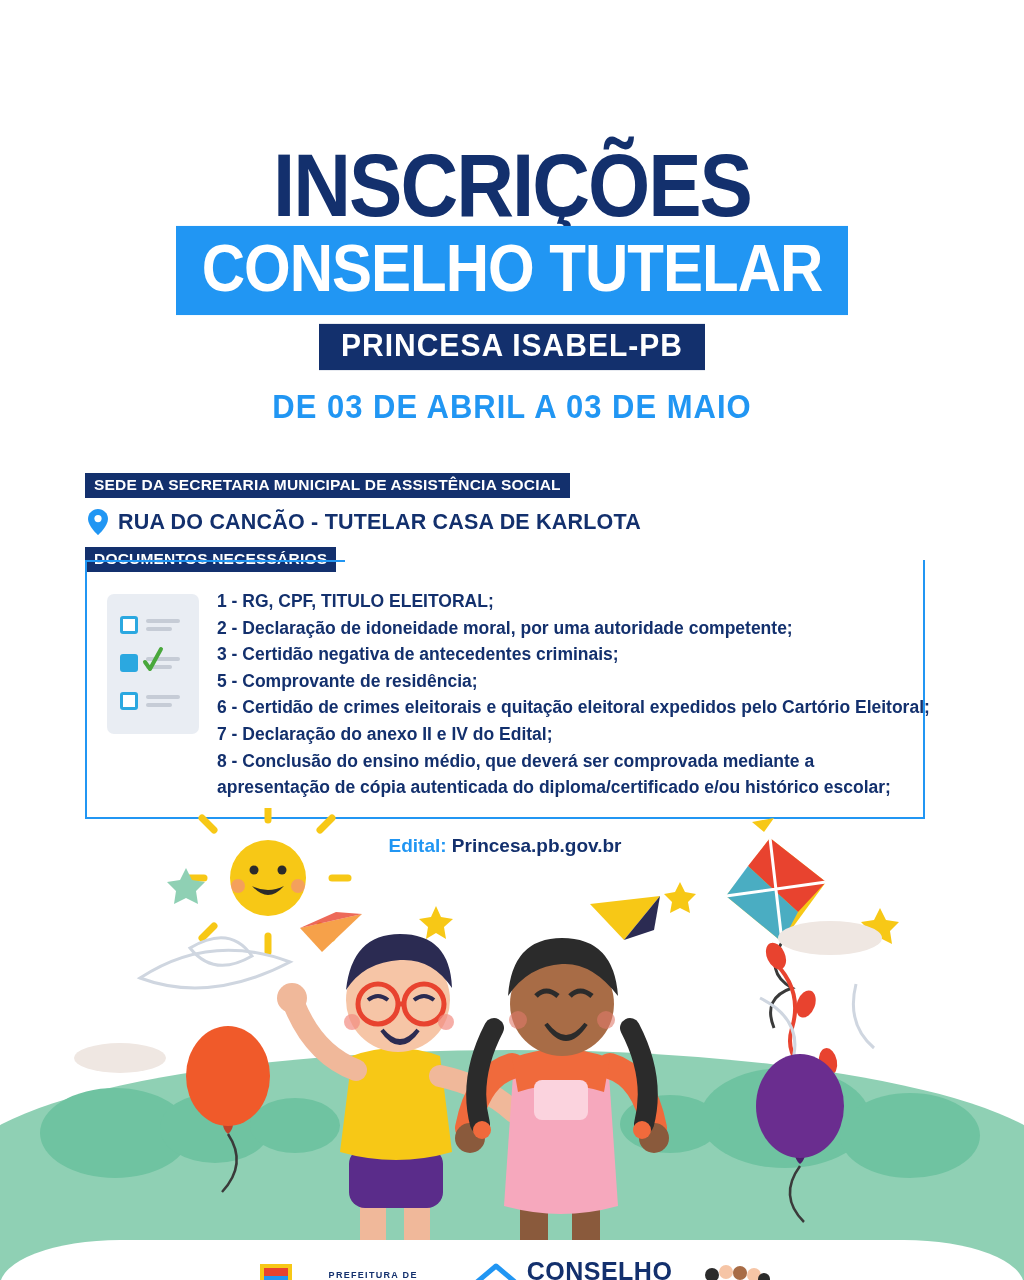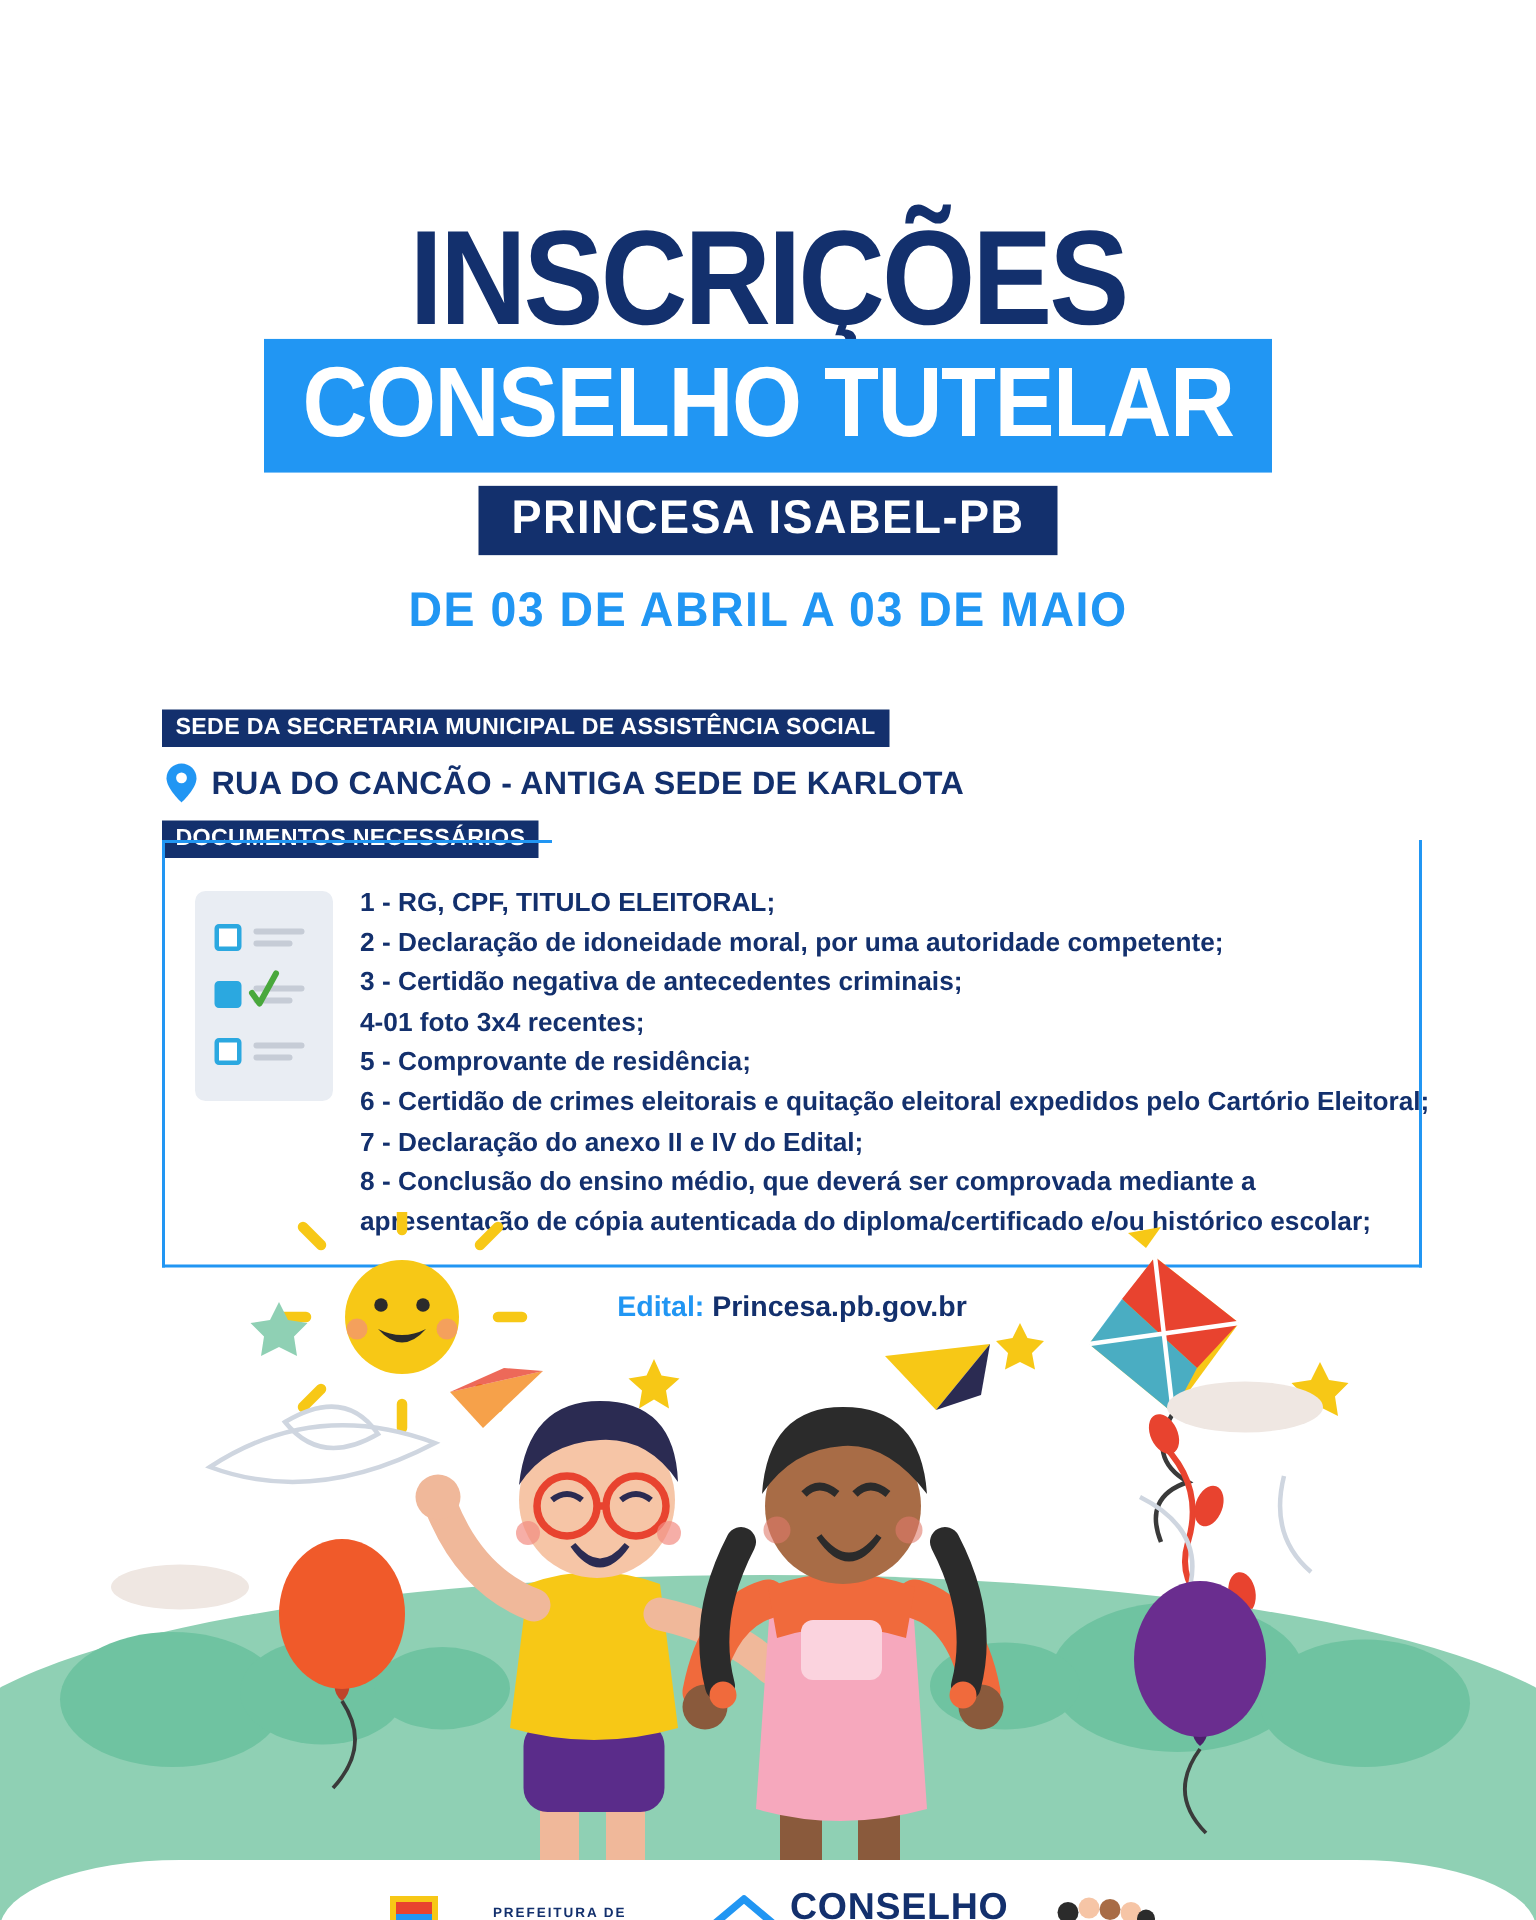--- a/index.html
+++ b/index.html
@@ -27,21 +27,21 @@
     display:inline-block;background:#13306d;color:#ffffff;
     font-size:30px;font-weight:800;letter-spacing:1px;
     padding:4px 22px 6px 22px;margin-top:14px;transform:scaleY(1.05);
   }
   .t4{
     display:block;margin-top:20px;color:#2196f3;
     font-size:31px;font-weight:800;letter-spacing:1px;transform:scaleY(1.05);
   }
 
   
-  .info{position:absolute;top:425px;left:108px;width:840px;}
+  .info{position:absolute;top:425px;left:85px;width:840px;}
   .hdr-band{
     display:inline-block;background:#13306d;color:#fff;
     font-size:15.5px;font-weight:700;letter-spacing:0.2px;padding:3px 9px 4px 9px;
   }
   .addr{
     display:flex;align-items:center;gap:9px;margin-top:11px;margin-left:2px;
     font-size:21.5px;font-weight:700;color:#13306d;letter-spacing:0.2px;
   }
   .pin{width:22px;height:26px;position:relative;flex:0 0 auto;}
   .pin svg{display:block}
@@ -121,21 +121,21 @@
   <div class="info">
     <span class="hdr-band">SEDE DA SECRETARIA MUNICIPAL DE ASSISTÊNCIA SOCIAL</span>
 
     <div class="addr">
       <span class="pin">
         <svg width="22" height="26" viewBox="0 0 22 26">
           <path d="M11 0C5.5 0 1 4.4 1 9.9 1 17 11 26 11 26s10-9 10-16.1C21 4.4 16.5 0 11 0z" fill="#2196f3"></path>
           <circle cx="11" cy="9.6" r="3.6" fill="#ffffff"></circle>
         </svg>
       </span>
-      <span>RUA DO CANCÃO - ANTIGA SEDE DE KARLOTA</span>
+      <span>RUA DO CANCÃO - TUTELAR CASA DE KARLOTA</span>
     </div>
 
     <div class="docs-hdr">
       <span class="hdr-band">DOCUMENTOS NECESSÁRIOS</span>
     </div>
 
     <div class="docs-box">
       <div class="docs-inner">
 
         <div class="checklist">
@@ -164,21 +164,20 @@
               <span class="ln" style="width:34px"></span>
                 <span class="ln" style="width:26px"></span>
             </span>
           </div>
         </div>
 
         <div class="doc-list">
           <div>1 - RG, CPF, TITULO ELEITORAL;</div>
           <div>2 - Declaração de idoneidade moral, por uma autoridade competente;</div>
           <div>3 - Certidão negativa de antecedentes criminais;</div>
-          <div>4-01 foto 3x4 recentes;</div>
           <div>5 - Comprovante de residência;</div>
           <div>6 - Certidão de crimes eleitorais e quitação eleitoral expedidos pelo Cartório Eleitoral;</div>
           <div>7 - Declaração do anexo II e IV do Edital;</div>
           <div class="wrap">8 - Conclusão do ensino médio, que deverá ser comprovada mediante a apresentação de cópia autenticada do diploma/certificado e/ou histórico escolar;</div>
         </div>
       </div>
     </div>
 
     <div class="edital">
       <b>Edital:</b>

